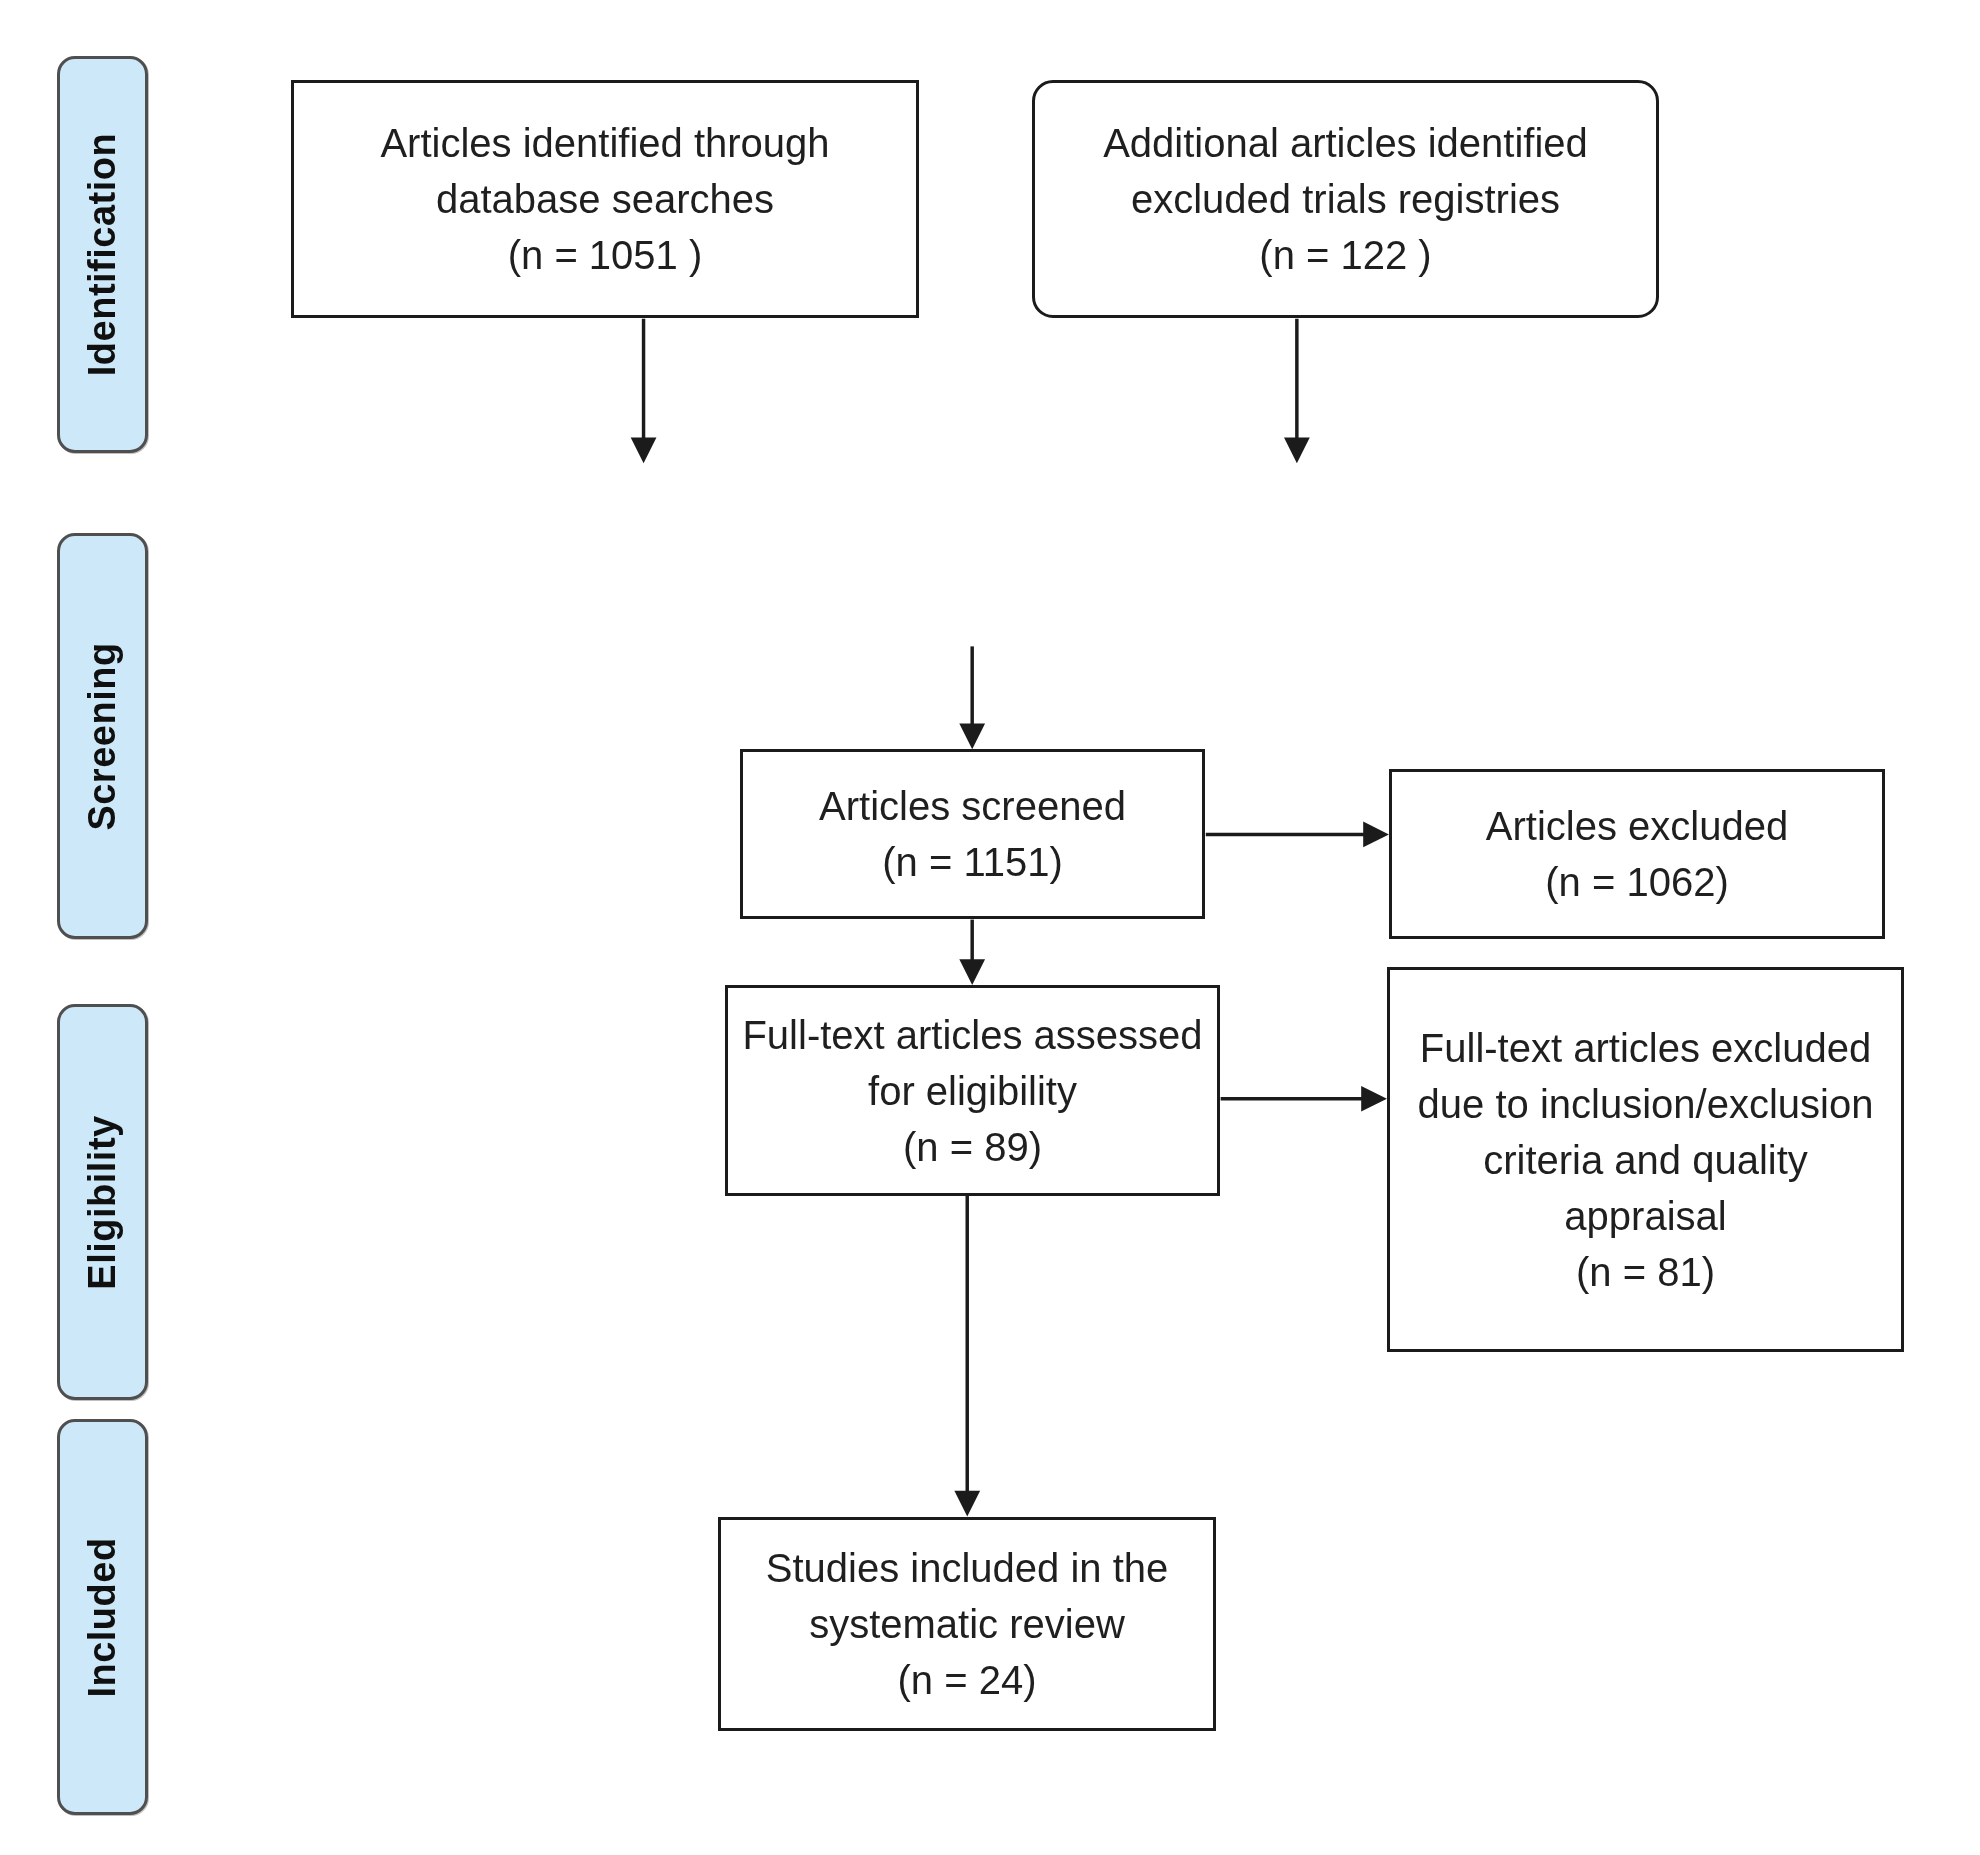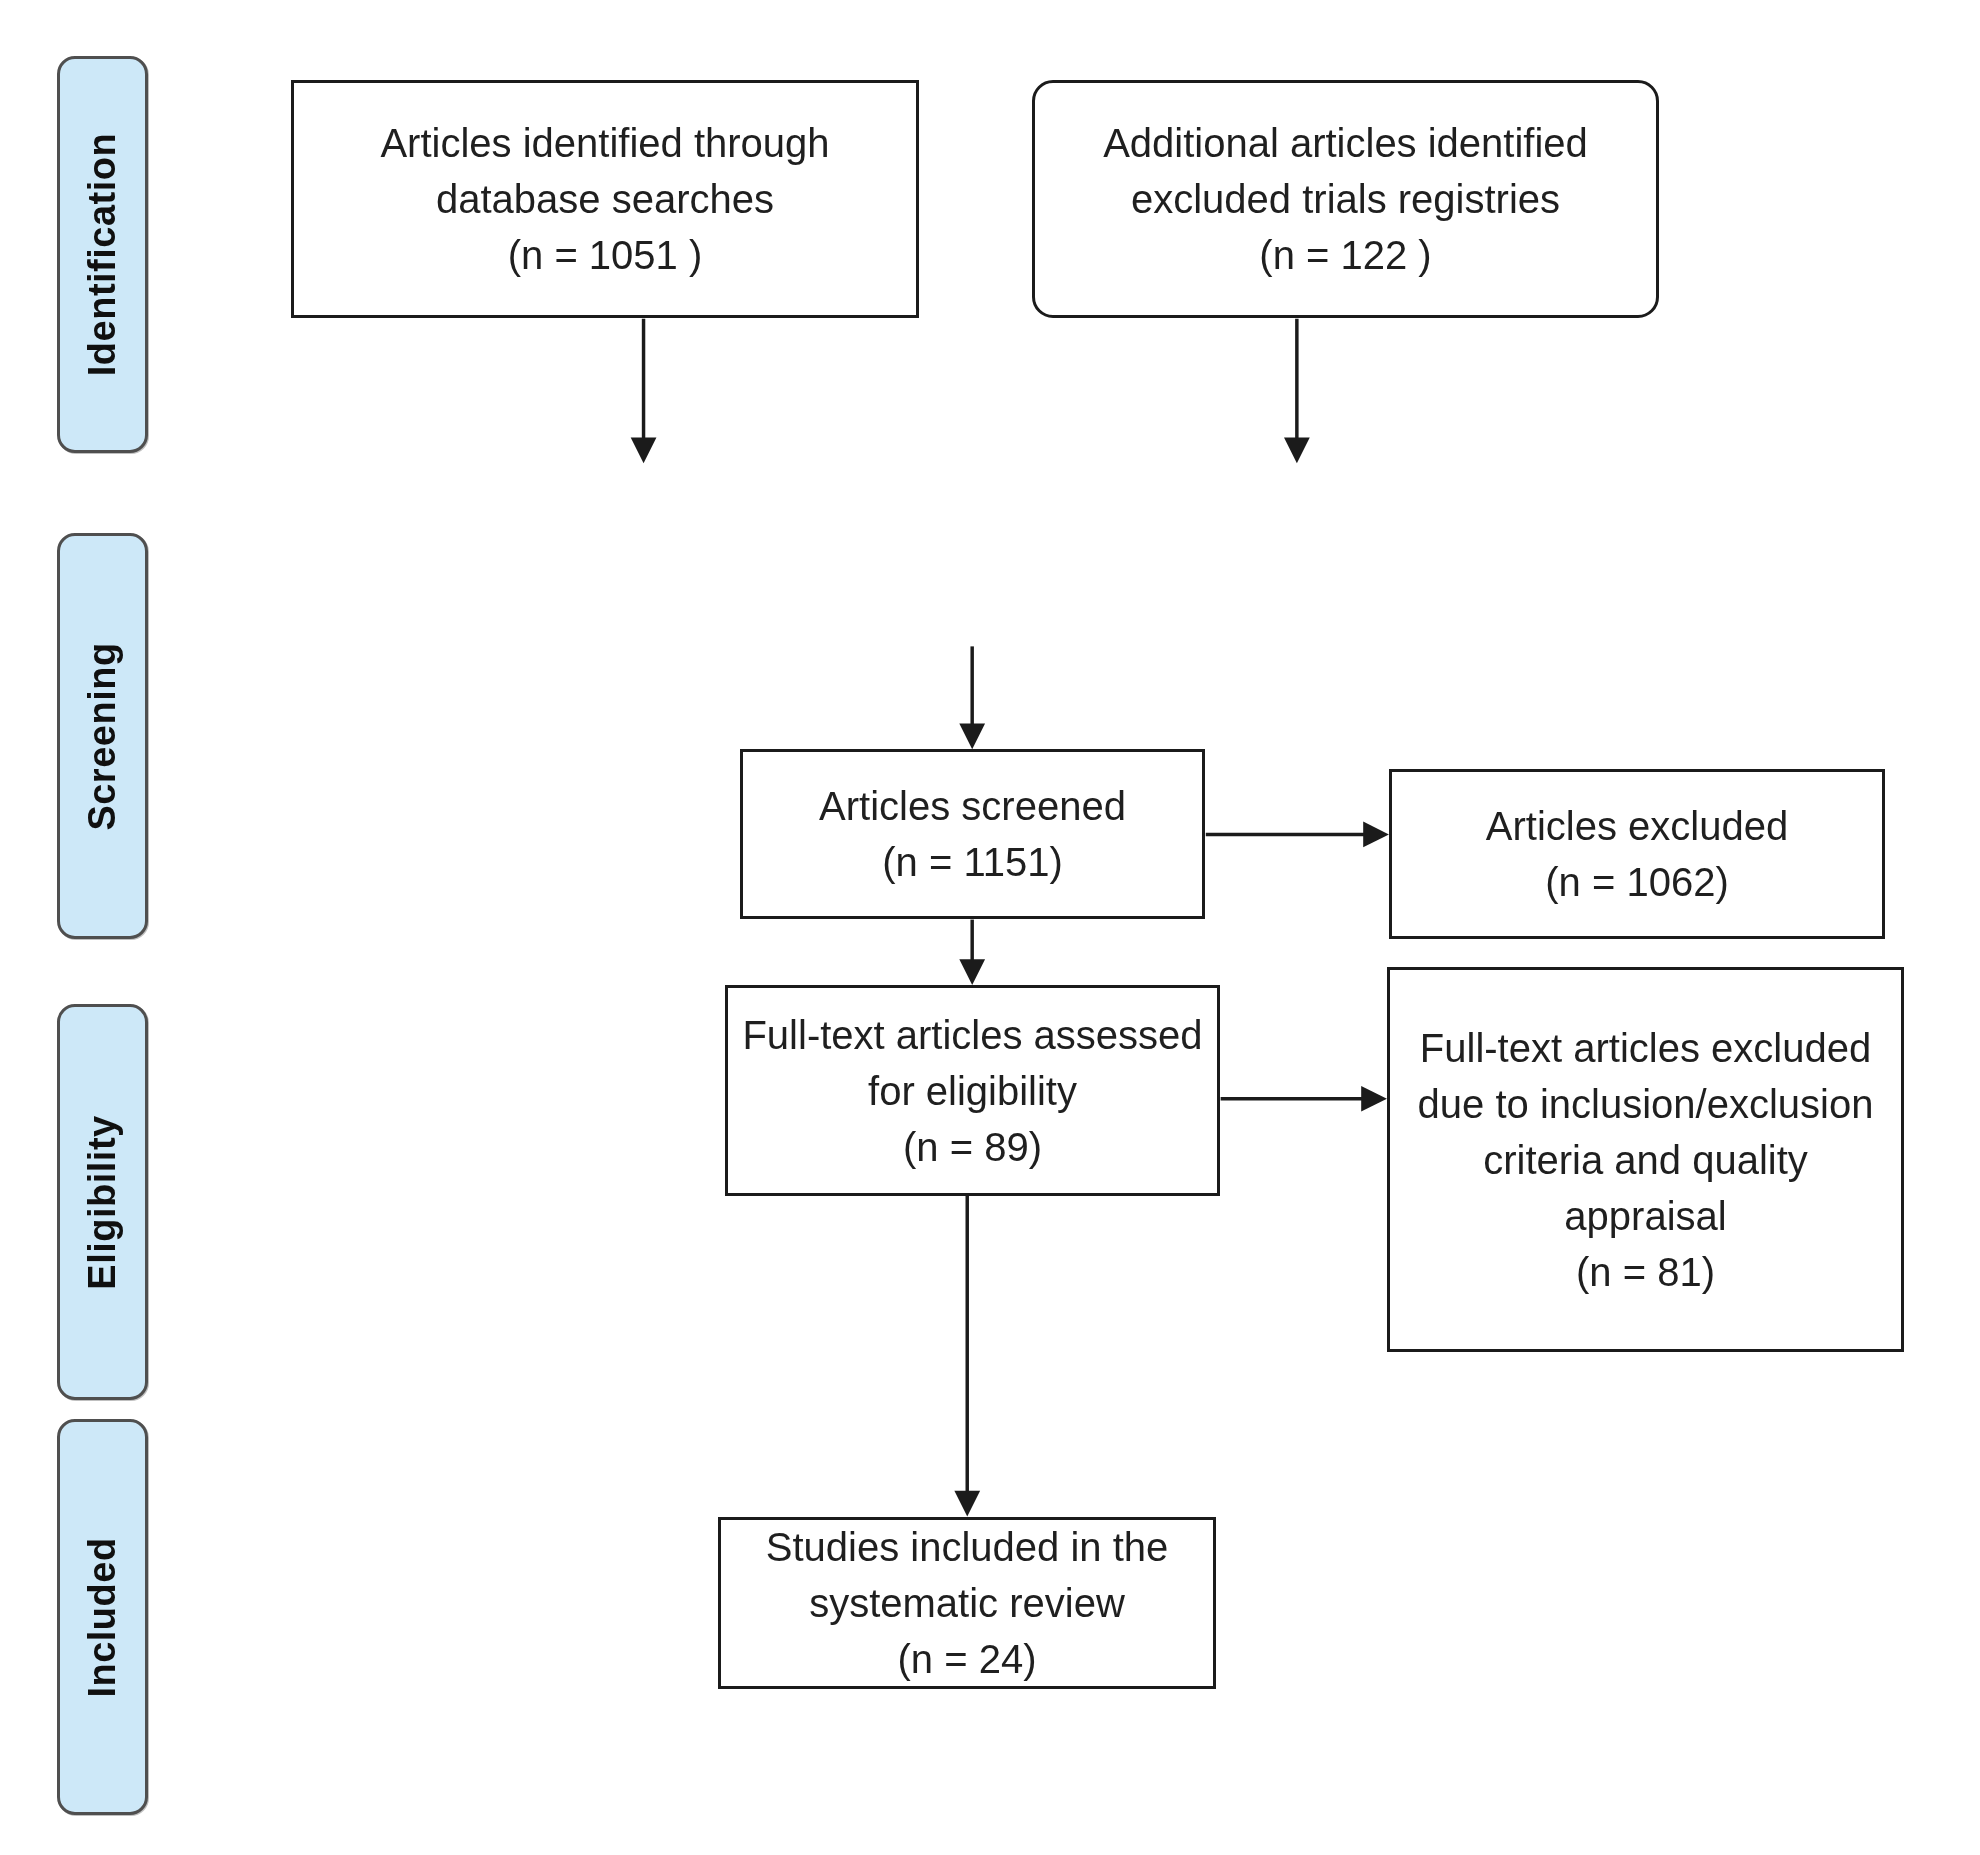--- a/index.html
+++ b/index.html
@@ -113,21 +113,21 @@
   </div>
 
   <div class="node" style="left:1387px; top:967px; width:517px; height:385px;">
     <span class="line">Full-text articles excluded</span>
     <span class="line">due to inclusion/exclusion</span>
     <span class="line">criteria and quality</span>
     <span class="line">appraisal</span>
     <span class="line">(n = 81)</span>
   </div>
 
-  <div class="node" style="left:718px; top:1517px; width:498px; height:172px;">
+  <div class="node" style="left:718px; top:1517px; width:498px; height:214px;">
     <span class="line">Studies included in the</span>
     <span class="line">systematic review</span>
     <span class="line">(n = 24)</span>
   </div>
 
   <svg id="arrows" width="1980" height="1855" viewBox="0 0 2000 1874">
     <g stroke="#1b1b1b" stroke-width="3.5" fill="#1b1b1b">
 
       <g>
         <line x1="650" y1="322" x2="650" y2="444"></line>

